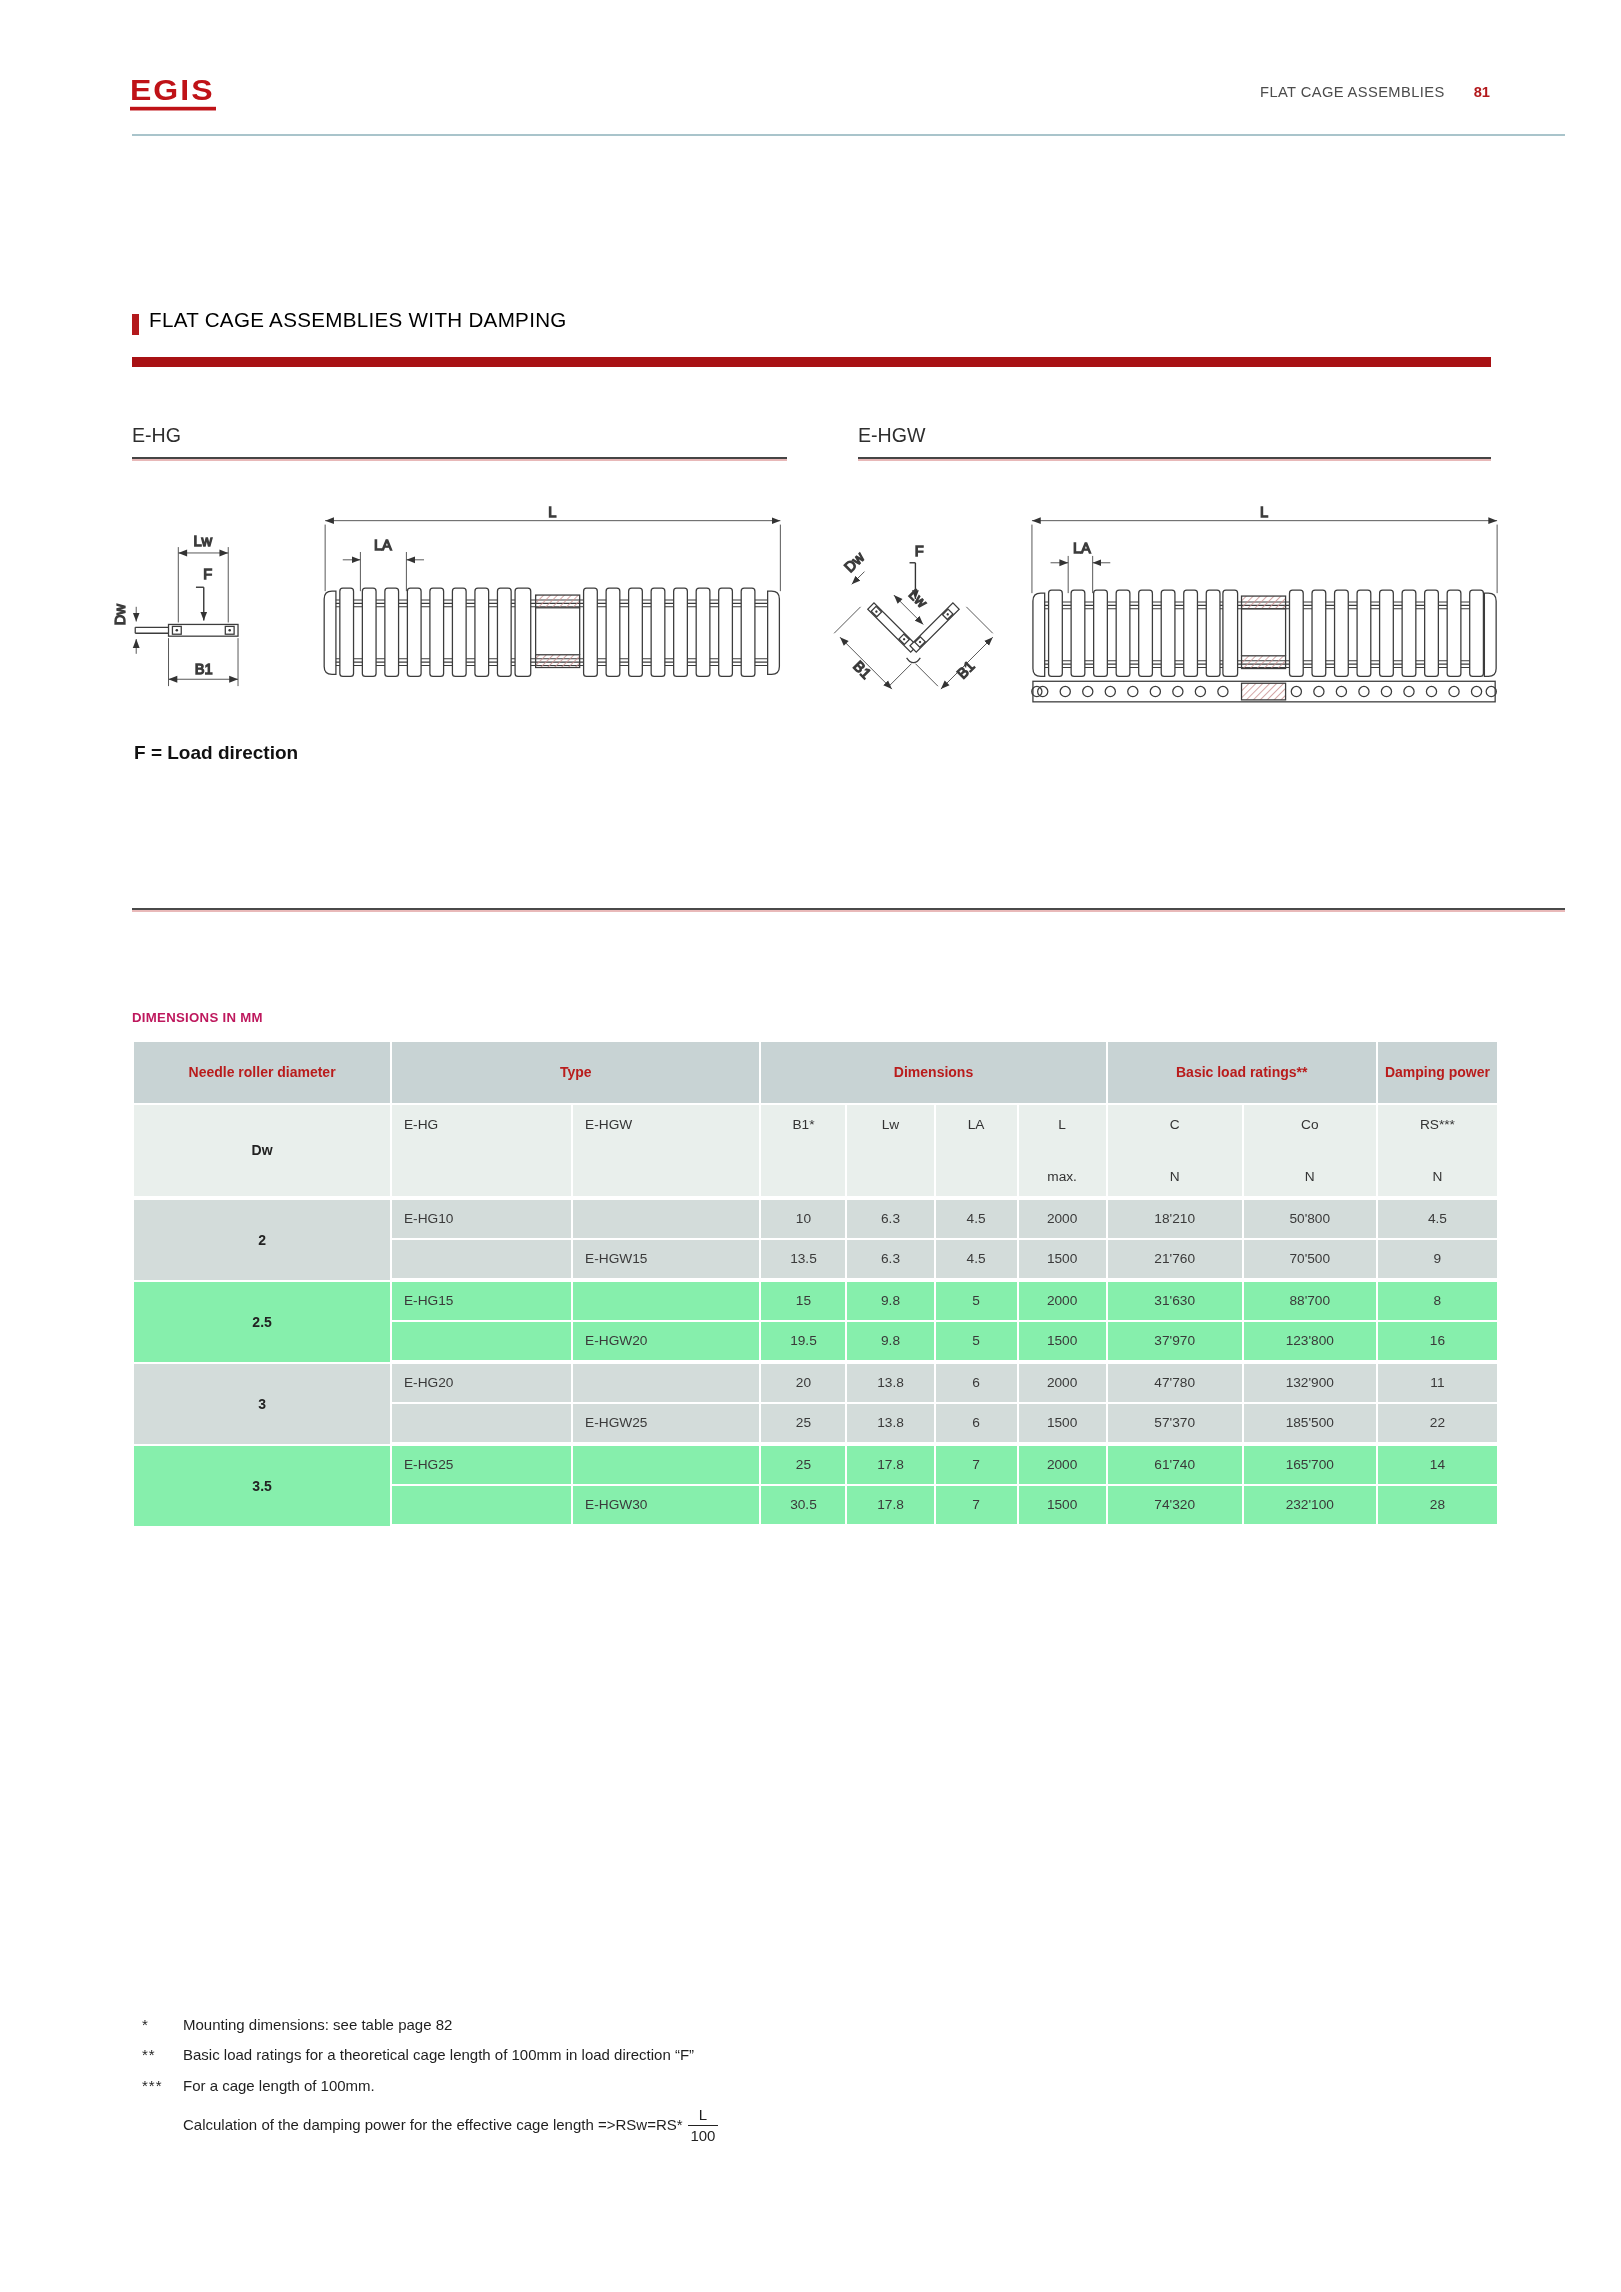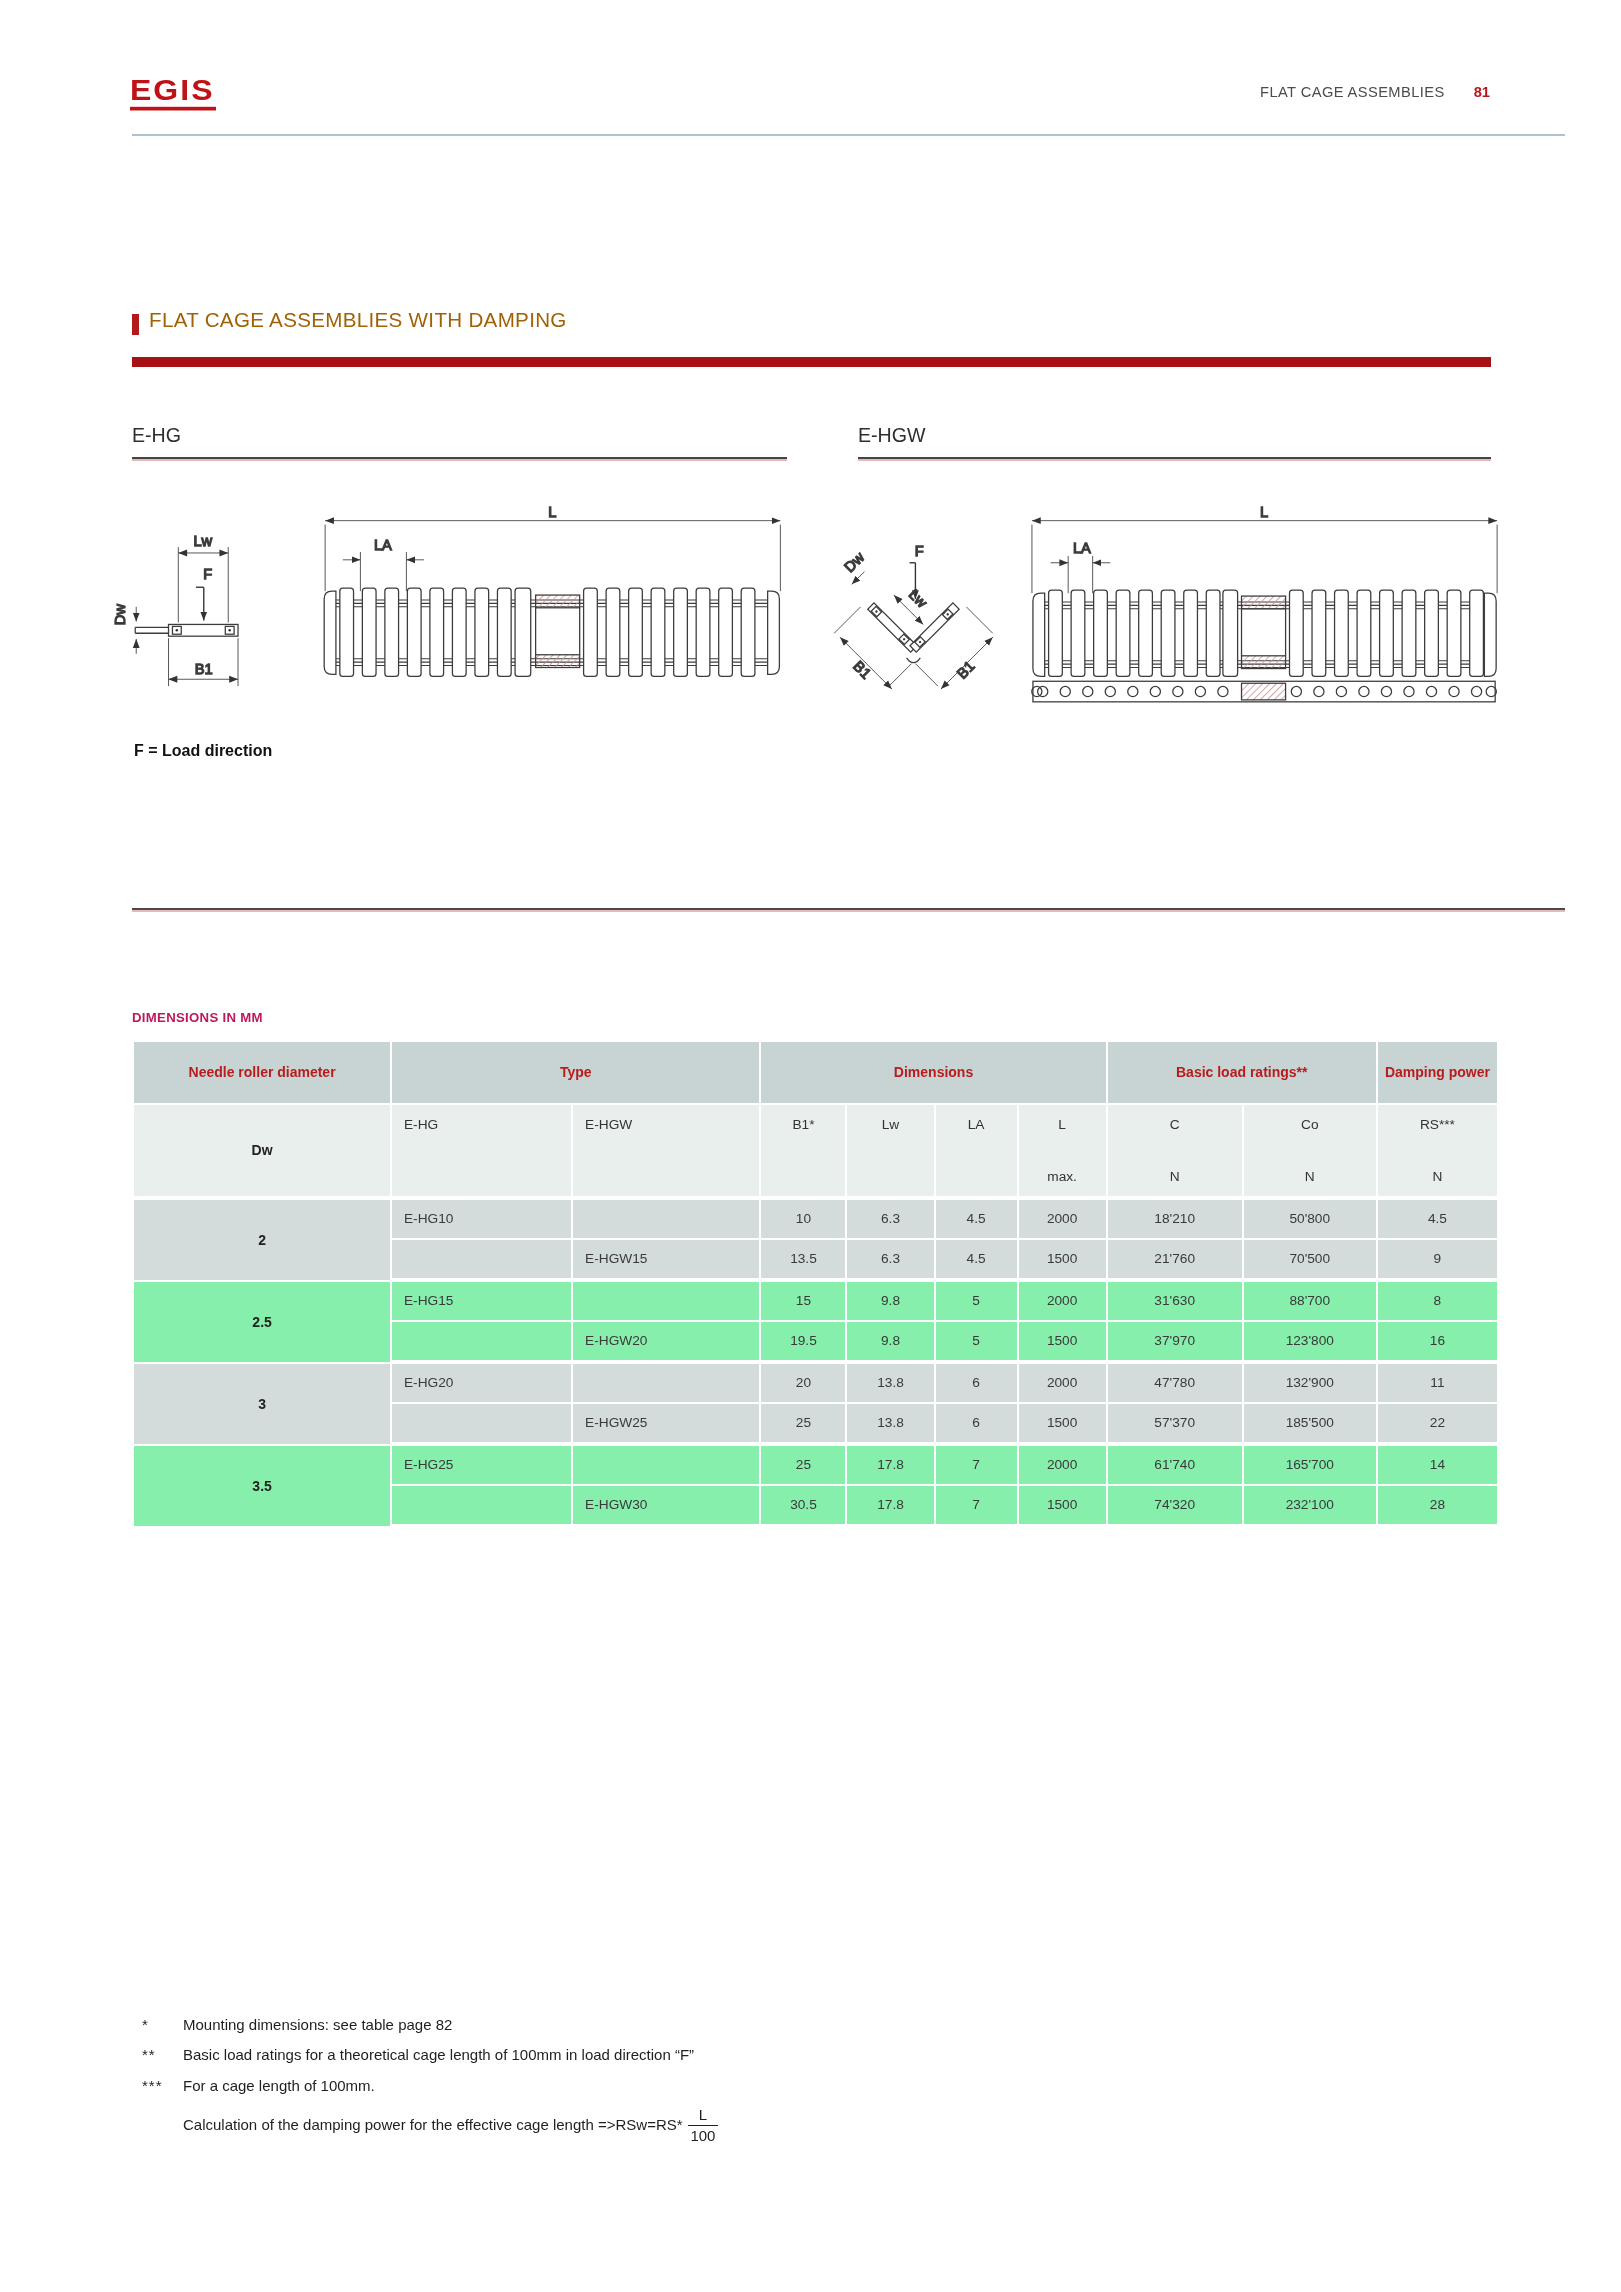--- a/index.html
+++ b/index.html
@@ -12,31 +12,31 @@
         line-height:33px;padding:0 2px 1px 0;transform:scaleY(.92);}
   .hdr-right{position:absolute;left:980px;top:84px;width:510px;display:flex;
         justify-content:flex-end;align-items:baseline;gap:29px;}
   .hdr-sec{font-size:14.7px;color:#4c4c4c;letter-spacing:0.4px;}
   .hdr-page{font-size:14.7px;font-weight:bold;color:#b3191c;}
   .hdr-rule{position:absolute;left:132px;top:134px;width:1433px;height:2px;background:#a9c4cb;}
 
   
   .title-bar{position:absolute;left:132px;top:314px;width:6.9px;height:20.6px;background:#b3191c;}
   .page-title{position:absolute;left:149px;top:308px;font-size:20.6px;font-weight:normal;
-        color:#a16207;letter-spacing:0.3px;margin:0;}
+        color:#000000;letter-spacing:0.3px;margin:0;}
   .red-rule{position:absolute;left:132px;top:357px;width:1359px;height:9.8px;background:#a81114;}
 
   
   .dheading{position:absolute;top:424px;font-size:19.6px;color:#2e2e2e;}
   .dheading.ehg{left:132px;} .dheading.ehgw{left:858px;}
   .dh-rule{position:absolute;top:457px;height:2px;background:#454545;box-shadow:0 2px 0 #e8b8b8;}
   .dh-rule.ehg{left:132px;width:655px;} .dh-rule.ehgw{left:858px;width:633px;}
 
   svg text{font-family:"Liberation Sans",sans-serif;font-size:15px;fill:#2a2a2a;}
-  .load-note{position:absolute;left:134px;top:742px;font-size:16px;font-weight:bold;color:#111;}
+  .load-note{position:absolute;left:134px;top:742px;font-size:19px;font-weight:bold;color:#111;}
 
   .mid-rule{position:absolute;left:132px;top:908px;width:1433px;height:2px;background:#4a4a4a;
         box-shadow:0 2px 0 #e9b9b9;}
 
   
   .tbl-title{position:absolute;left:132px;top:1010px;font-size:13.2px;font-weight:bold;
         color:#be185d;letter-spacing:0.3px;}
   .tbl-wrap{position:absolute;left:134px;top:1042px;}
   table.t-dim{border-collapse:separate;border-spacing:0;table-layout:fixed;width:1365px;
         font-size:13.7px;color:#3a3a3a;}

